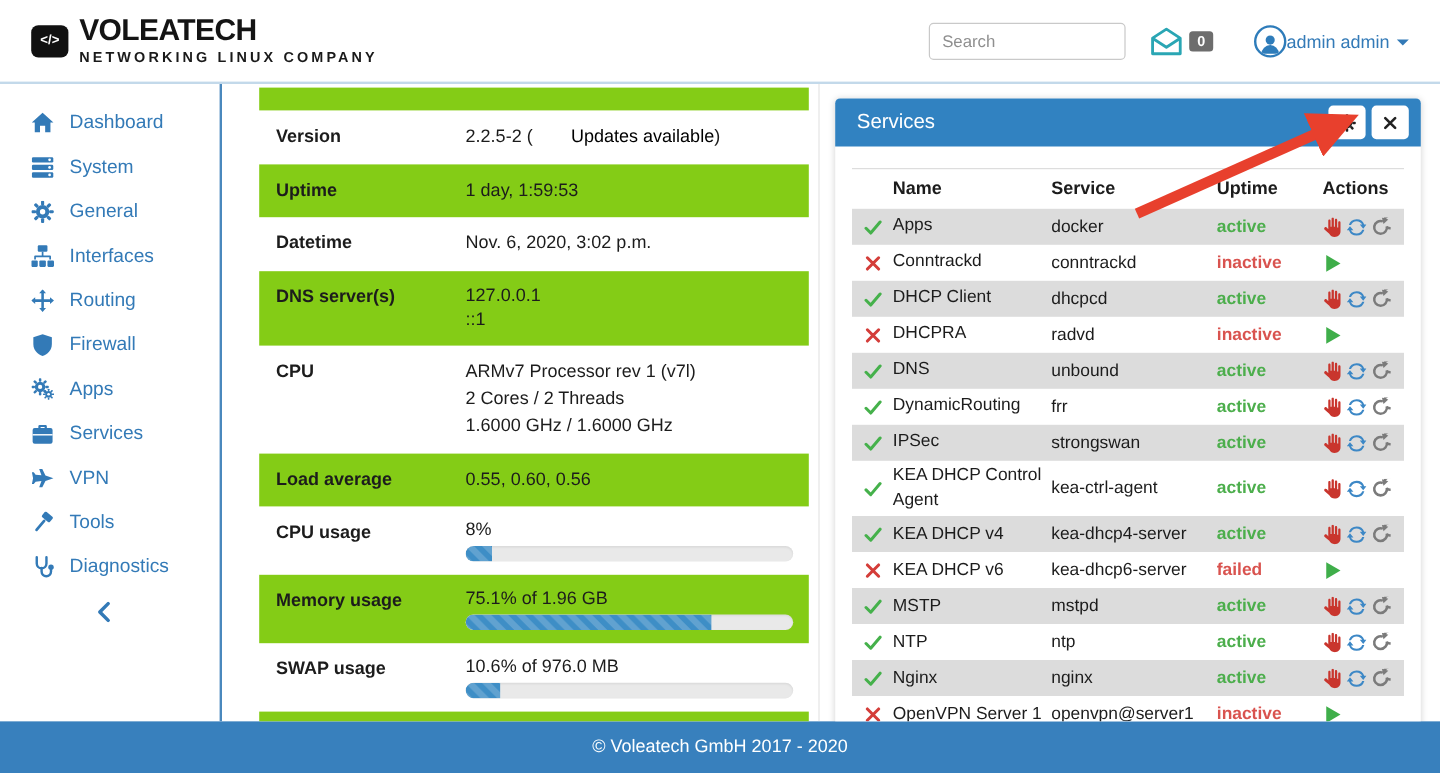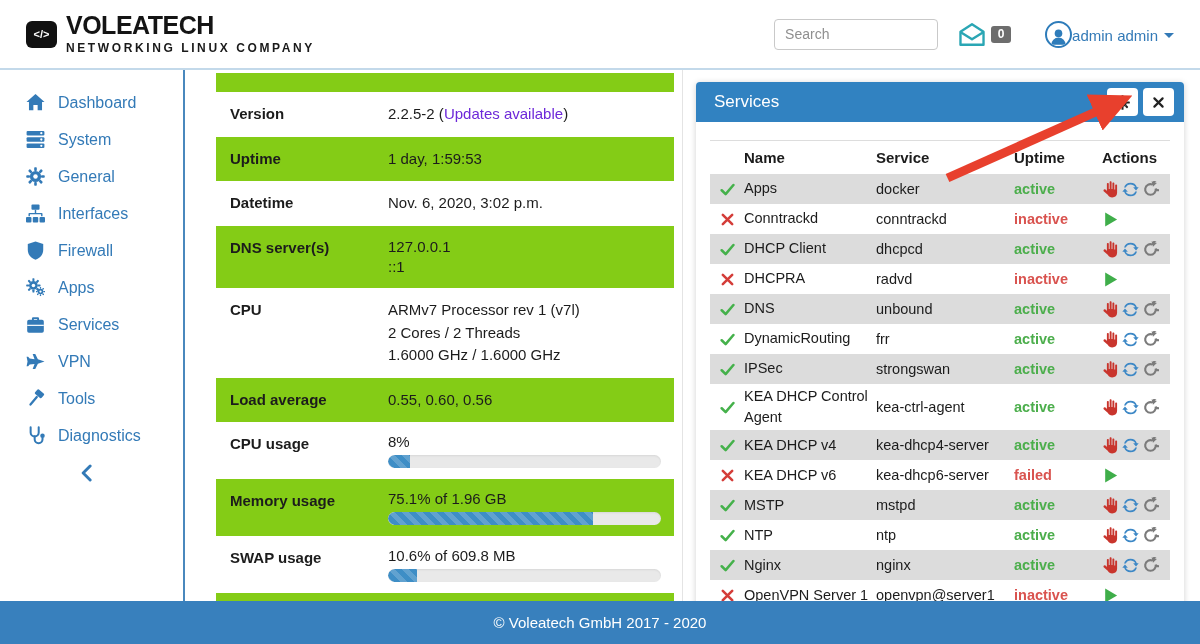--- a/index.html
+++ b/index.html
@@ -59,21 +59,21 @@
   .content{ flex:1; position:relative; overflow:hidden; background:#fff; }
   .vdivider{ position:absolute; left:497px; top:0; bottom:0; width:1px; background:#e4e4e4; }
   
   .sysinfo{ position:absolute; left:31px; top:3px; width:458px; }
   .sirow{ display:flex; padding:11px 14px; font-size:15px; line-height:1.5; }
   .sirow.alt{ background:#84cc16; }
   .spacer-row{ height:19px; padding:0; }
   .si-label{ width:158px; font-weight:bold; flex:0 0 158px; }
   .si-value{ flex:1; }
   .si-line{ display:block; }
-  .upd-link{ color:#6d28d9; cursor:pointer; text-decoration:none; }
+  .upd-link{ color:#000000; cursor:pointer; text-decoration:none;margin-left:32px; }
   .progress{
     width:273px; height:13px; background:#e9e9e9; border-radius:7px;
     margin-top:4px; overflow:hidden; box-shadow:inset 0 1px 2px rgba(0,0,0,.08);
   }
   .progress-fill{
     height:100%; background:#3e8ec6; border-radius:7px 0 0 7px;
     background-image:linear-gradient(45deg, rgba(255,255,255,.18) 25%, transparent 25%, transparent 50%, rgba(255,255,255,.18) 50%, rgba(255,255,255,.18) 75%, transparent 75%);
     background-size:14px 14px;
   }
   
@@ -291,20 +291,26 @@
     <span class="side-label">General</span>
   </div>
 
   <div class="side-item">
     <svg class="side-icon">
             <use href="#i-sitemap"></use>
           </svg>
     <span class="side-label">Interfaces</span>
   </div>
 
+  <div class="side-item">
+    <svg class="side-icon">
+            <use href="#i-arrows"></use>
+          </svg>
+    <span class="side-label">Routing</span>
+  </div>
 
   <div class="side-item">
     <svg class="side-icon">
             <use href="#i-shield"></use>
           </svg>
     <span class="side-label">Firewall</span>
   </div>
 
   <div class="side-item">
     <svg class="side-icon">
@@ -392,21 +398,21 @@
         <div class="sirow alt">
           <span class="si-label">Memory usage</span>
           <span class="si-value" style="line-height:1.2;"><span>75.1% of 1.96 GB</span>
             <div class="progress">
                 <div class="progress-fill" style="width: 75.1%;"></div>
               </div>
           </span>
         </div>
         <div class="sirow">
           <span class="si-label">SWAP usage</span>
-          <span class="si-value" style="line-height:1.2;"><span>10.6% of 609.8 MB</span>
+          <span class="si-value" style="line-height:1.2;"><span>10.6% of 976.0 MB</span>
             <div class="progress">
                 <div class="progress-fill" style="width: 10.6%;"></div>
               </div>
           </span>
         </div>
         <div class="sirow alt">
           
           
         </div>
       </section>

